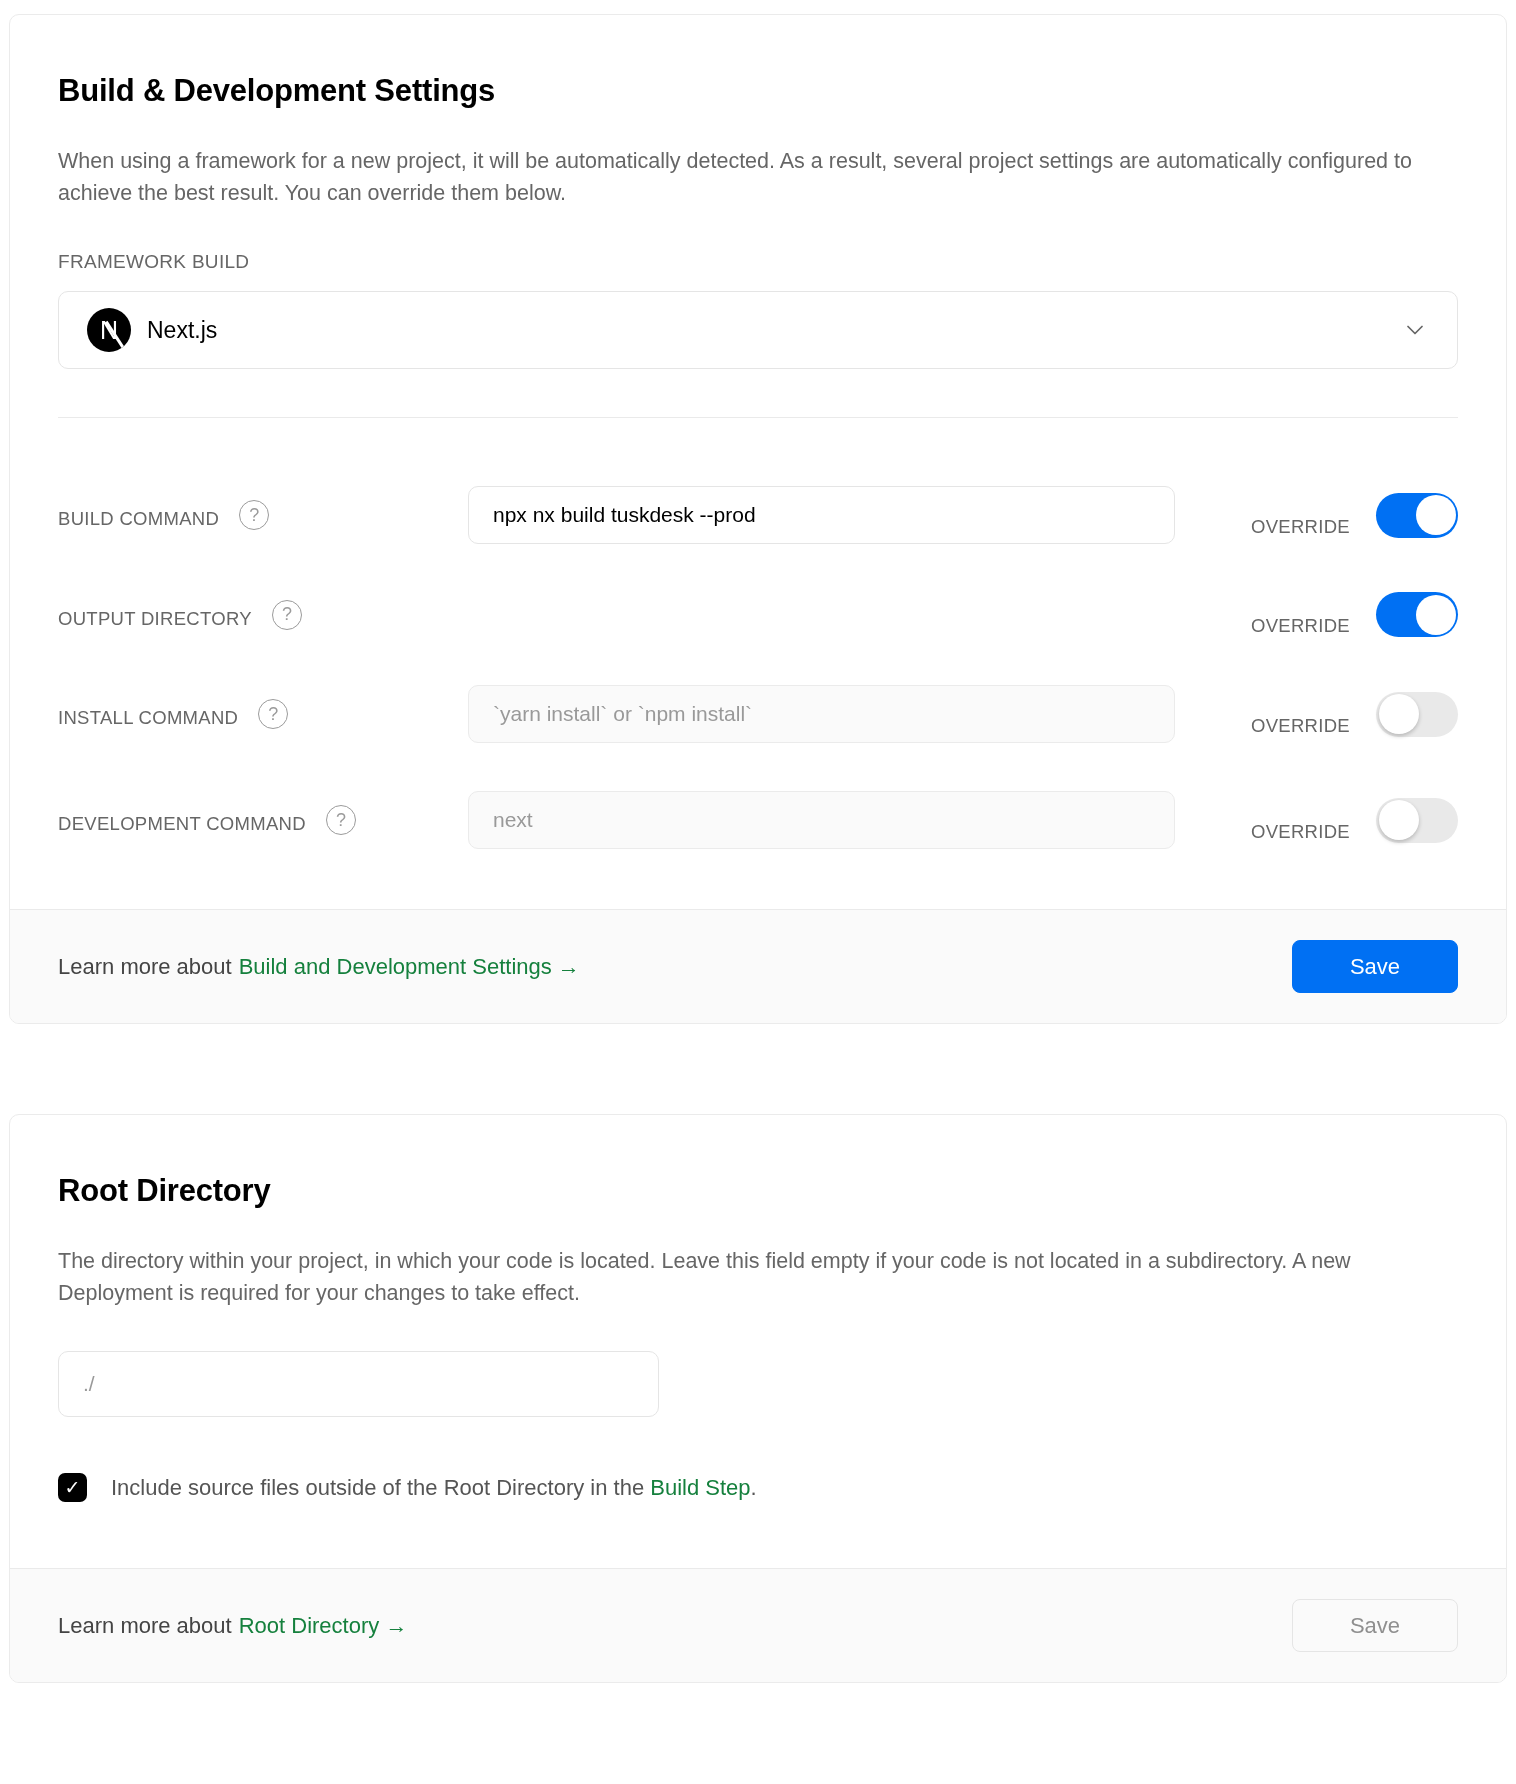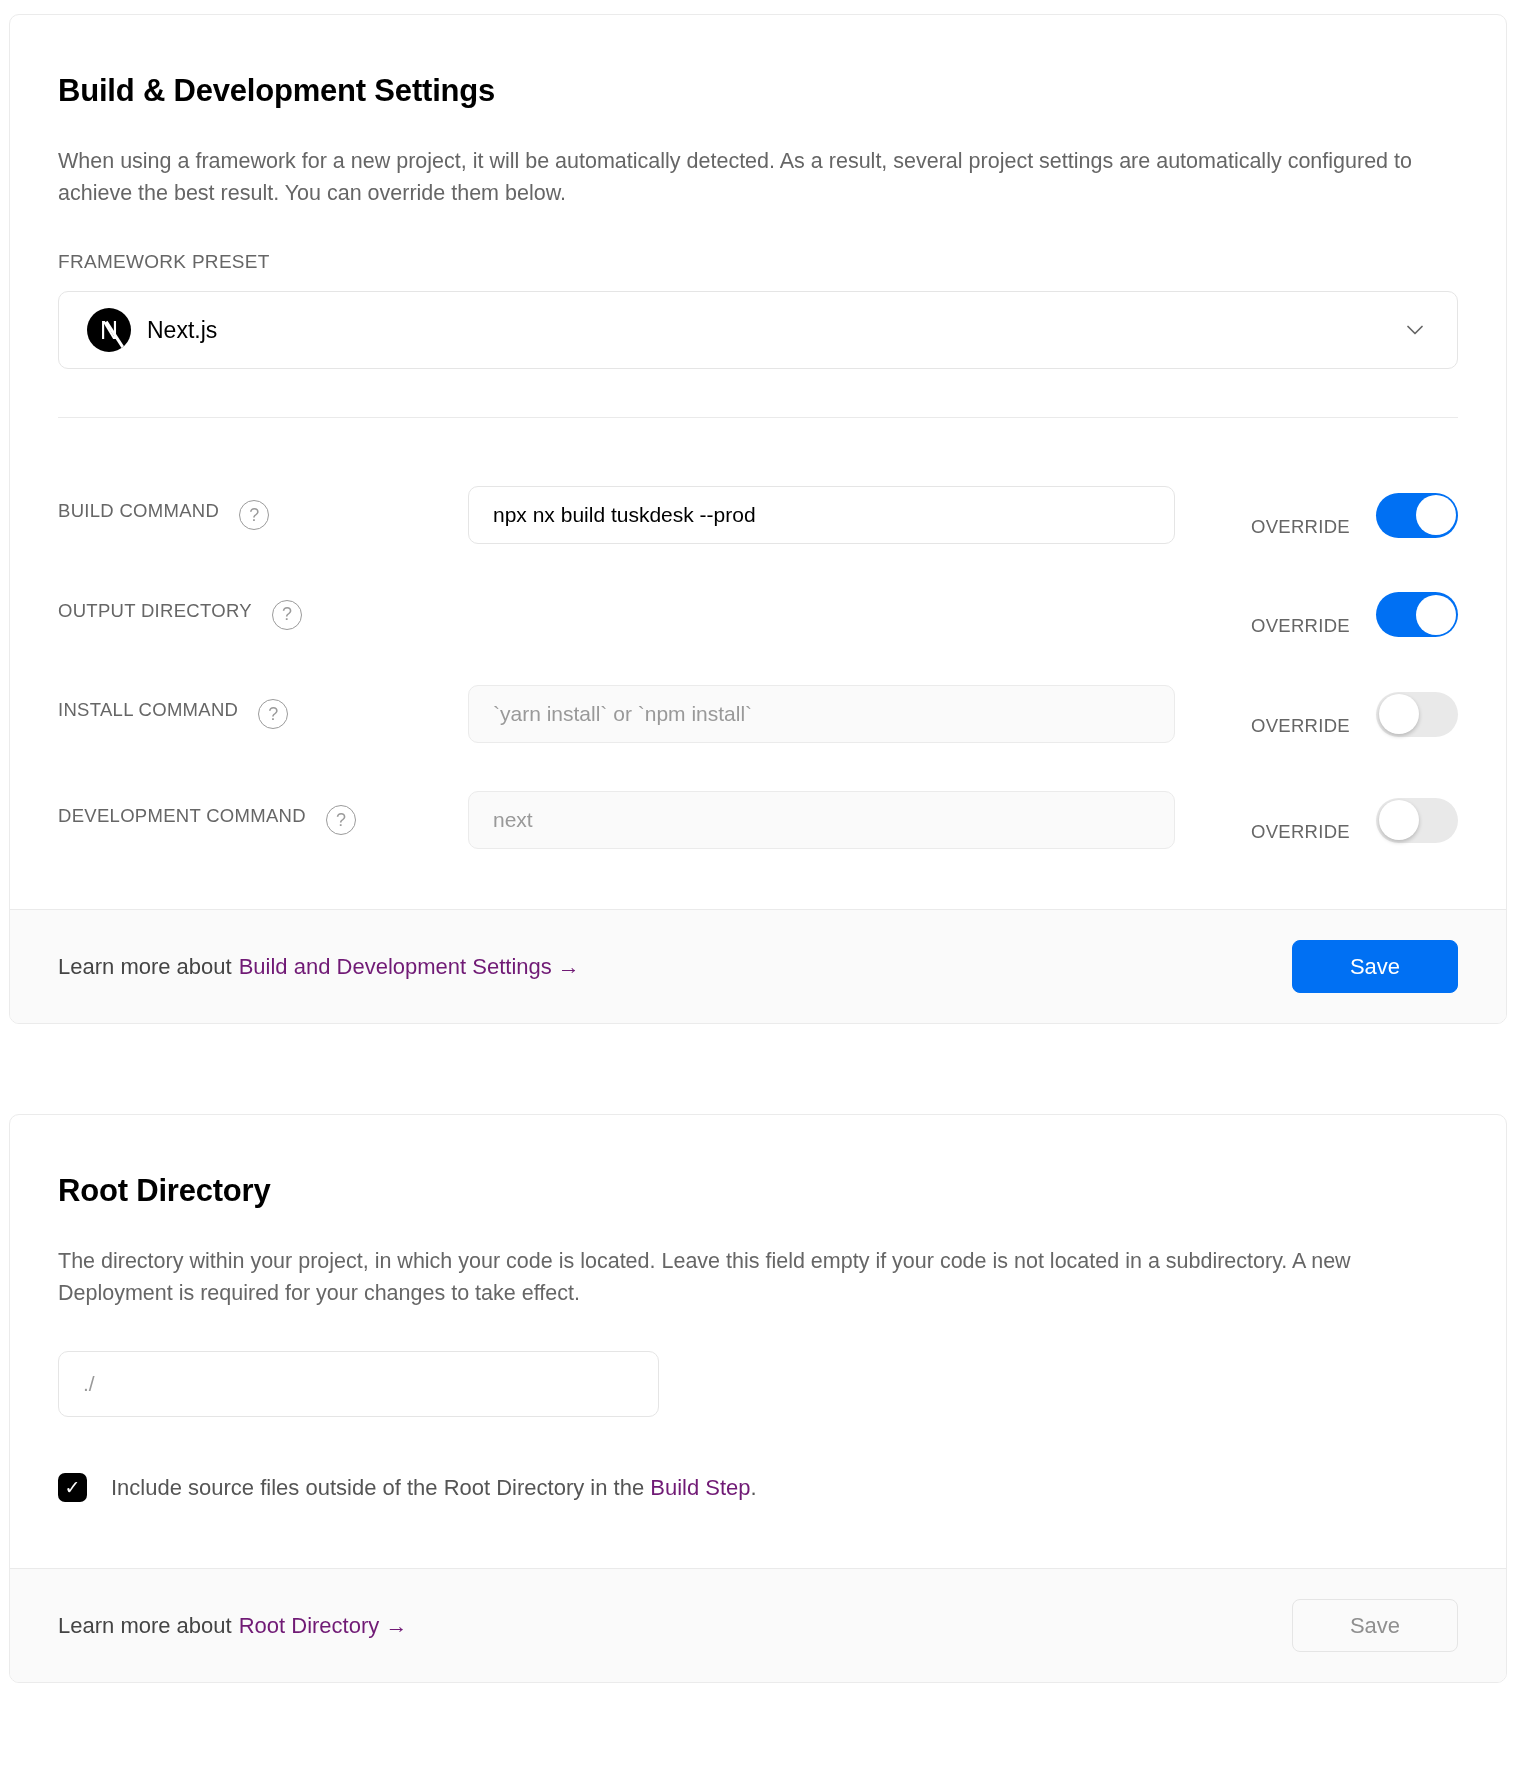--- a/index.html
+++ b/index.html
@@ -83,21 +83,21 @@
 
   .setting-row {
     display: flex;
     align-items: center;
     margin-top: 68px;
   }
   .setting-row + .setting-row { margin-top: 48px; }
   .row-label {
     flex: 0 0 410px;
     display: flex;
-    align-items: flex-start;
+    align-items: flex-end;
     gap: 20px;
   }
   .row-label .label-text {
     font-size: 18.5px;
     color: #666;
     letter-spacing: 0.3px;
   }
   .help {
     width: 30px; height: 30px;
     border: 1.5px solid #9b9b9b;
@@ -155,21 +155,21 @@
     margin-top: 0;
     height: 114px;
     background: #fafafa;
     border-top: 1px solid #eaeaea;
     display: flex;
     align-items: center;
     justify-content: space-between;
     padding: 0 48px;
   }
   .footer-text { font-size: 22px; color: #444; margin: 0; }
-  a.link { color: #701a75; text-decoration: none; cursor: pointer; margin-top: 12px; }
+  a.link { color: #15803d; text-decoration: none; cursor: pointer; margin-top: 12px; }
   .footer-text a.link { margin-left: 7px; }
 
   button.save-btn {
     height: 53px;
     min-width: 166px;
     padding: 0 50px;
     border-radius: 8px;
     font-size: 22px;
     font-family: "Liberation Sans", "DejaVu Sans", sans-serif;
     cursor: pointer;
@@ -209,21 +209,21 @@
 </head>
 <body>
 
 <div class="page">
 
   <section class="card">
     <div class="card-body">
       <h2 class="card-title">Build &amp; Development Settings</h2>
       <p class="card-desc">When using a framework for a new project, it will be automatically detected. As a result, several project settings are automatically configured to achieve the best result. You can override them below.</p>
 
-      <div class="field-label">FRAMEWORK PRESET</div>
+      <div class="field-label">FRAMEWORK BUILD</div>
 
       <div class="select">
         <span class="nextjs-logo">
           <span class="letter">N</span>
           <span class="slash"></span>
         </span>
         <span class="select-value">Next.js</span>
         <span class="chev">
           <svg width="28" height="28" viewBox="0 0 24 24" fill="none" stroke="#666" stroke-width="1.5" stroke-linecap="round" stroke-linejoin="round">
               <path d="M6 9l6 6 6-6"></path>

